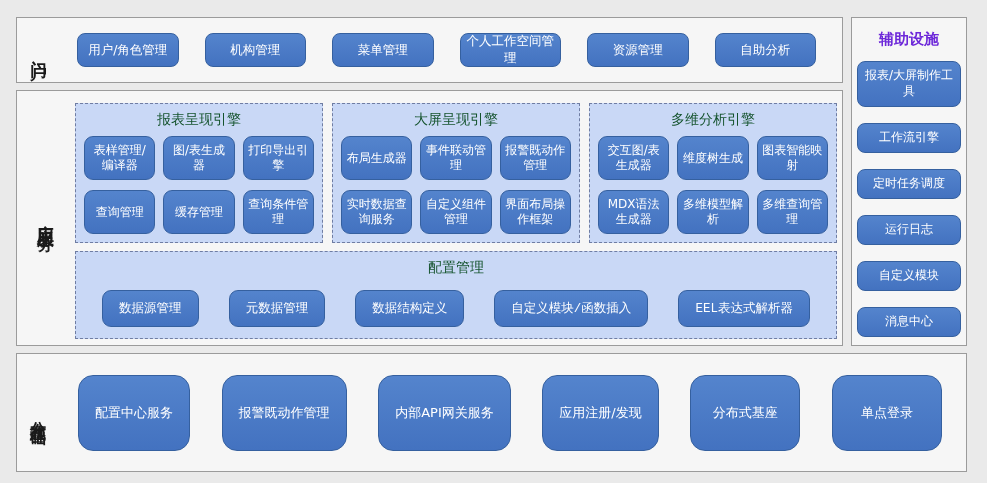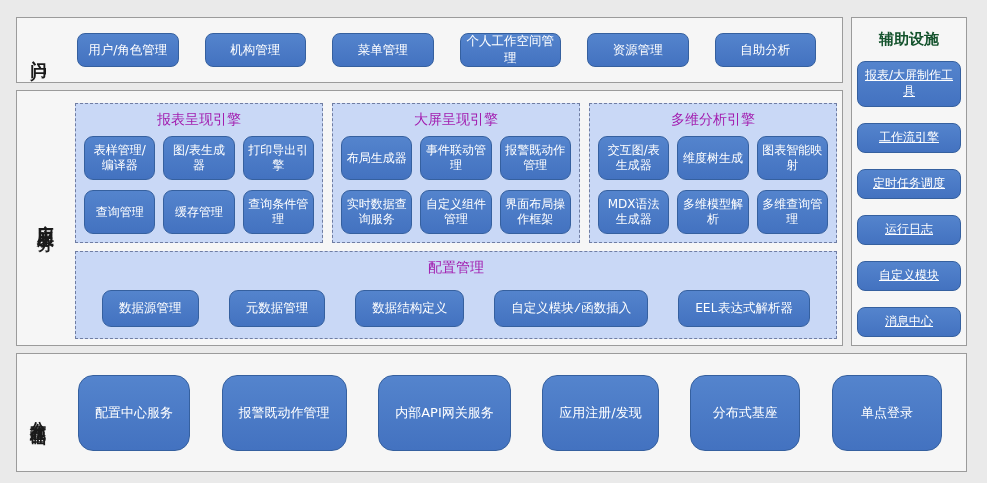--- a/index.html
+++ b/index.html
@@ -36,21 +36,21 @@
     position:absolute;left:58px;right:5px;top:12px;bottom:6px;
     display:flex;flex-direction:column;gap:8px;
   }
   .groups-row{display:flex;gap:9px;flex:1;}
   .group{
     flex:1;background:#c9d8f6;border:1px dashed #6f7da3;
     padding:5px 8px 8px;box-sizing:border-box;
     display:flex;flex-direction:column;
   }
   .group-title{
-    text-align:center;font-size:14px;color:#a21caf;
+    text-align:center;font-size:14px;color:#14532d;
     padding:2px 0 7px;font-weight:500;
   }
   .group-grid{
     display:grid;grid-template-columns:repeat(3,1fr);
     gap:10px 8px;flex:1;
   }
   .group-grid .btn{border-radius:9px;font-size:12px;line-height:1.25;padding:2px 3px;min-height:42px;}
   .config-group{
     background:#c9d8f6;border:1px dashed #6f7da3;height:88px;
     box-sizing:border-box;padding:5px 10px;
@@ -58,22 +58,22 @@
   }
   .config-row{
     flex:1;display:flex;justify-content:space-evenly;align-items:center;gap:14px;
   }
   .config-row .btn{height:37px;border-radius:9px;font-size:12.5px;padding:0 16px;min-width:88px;font-family:Liberation Mono, monospace;}
   
   #aux{
     left:851px;top:17px;width:116px;height:329px;
     display:flex;flex-direction:column;align-items:center;padding:9px 0 0;
   }
-  #aux .aux-title{font-size:15px;font-weight:bold;color:#14532d;padding:3px 0 12px;}
-  #aux .btn{width:104px;border-radius:8px;font-size:12px;line-height:1.3;margin-bottom:16px;min-height:30px;padding:2px 4px;text-decoration:underline;}
+  #aux .aux-title{font-size:15px;font-weight:bold;color:#6d28d9;padding:3px 0 12px;}
+  #aux .btn{width:104px;border-radius:8px;font-size:12px;line-height:1.3;margin-bottom:16px;min-height:30px;padding:2px 4px;}
   #aux .btn.tall{min-height:46px;}
   
   #dist{left:16px;top:353px;width:951px;height:119px;display:flex;align-items:center;}
   #dist .vlabel{font-size:16px;letter-spacing:2px;margin-left:13px;}
   #dist .row{flex:1;display:flex;justify-content:space-between;align-items:center;padding:0 24px 0 32px;}
   #dist .btn{height:76px;border-radius:15px;font-size:13px;padding:0 16px;min-width:110px;}
 </style>
 </head>
 <body>
 

